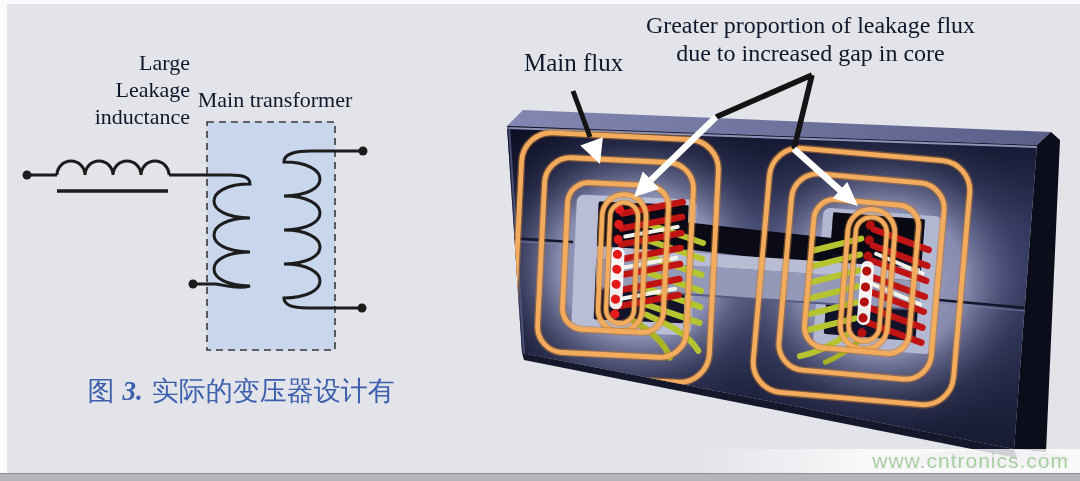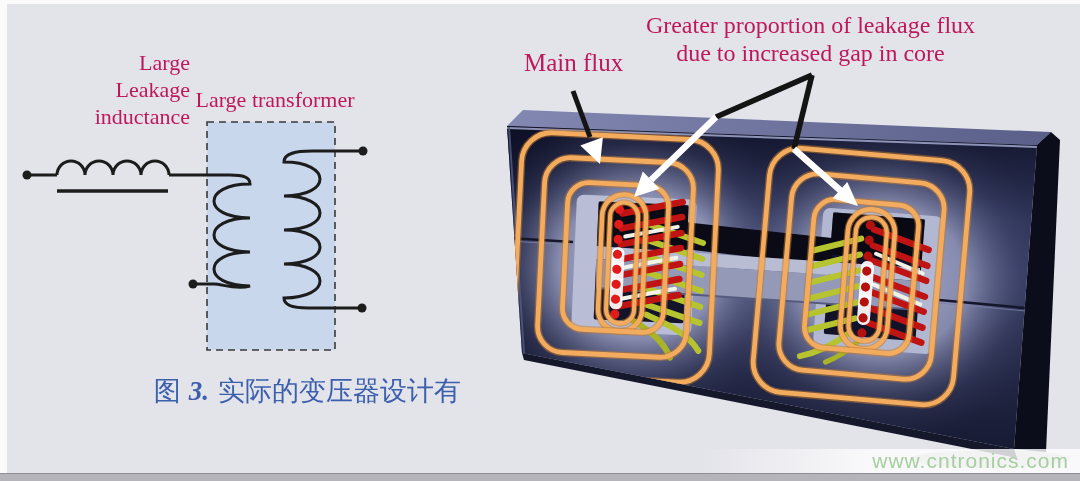--- a/index.html
+++ b/index.html
@@ -4,27 +4,27 @@
 <style>
   html,body{margin:0;padding:0;background:#ffffff;}
   .canvas{position:relative;width:1080px;height:481px;background:#e3e3ea;overflow:hidden;
           font-family:"Liberation Serif", serif;}
   .border-top{position:absolute;left:0;top:0;width:1080px;height:4px;background:#fbfbfb;}
   .border-left{position:absolute;left:0;top:0;width:7px;height:473px;background:#fbfbfb;}
   .bottom-bar{position:absolute;left:0;top:473px;width:1080px;height:8px;background:#b4b4ba;border-top:1px solid #8e8e96;}
   .wm-band{position:absolute;left:700px;top:449px;width:380px;height:25px;
            background:linear-gradient(90deg, rgba(255,255,255,0), rgba(255,255,255,0.8) 45%);}
   .gfx{position:absolute;left:0;top:0;}
-  .lbl{position:absolute;color:#be185d;white-space:pre-line;text-align:center;line-height:1.22;}
+  .lbl{position:absolute;color:#0f172a;white-space:pre-line;text-align:center;line-height:1.22;}
   .lbl-inductor{left:36px;top:50px;width:154px;font-size:22px;text-align:right;}
   .lbl-ideal{left:180px;top:87px;width:190px;font-size:22px;}
   .lbl-mainflux{left:524px;top:48px;width:160px;font-size:25px;text-align:left;}
   .lbl-leakage{left:593px;top:11px;width:435px;font-size:24px;line-height:1.18;}
   .caption{position:absolute;left:21px;top:374px;width:440px;color:#3b5fad;font-size:27px;
-           line-height:35px;text-align:right;font-family:"Liberation Serif", serif;}
+           line-height:35px;text-align:center;font-family:"Liberation Serif", serif;}
   .caption .fignum{font-weight:bold;font-style:italic;margin:0 9px 0 8px;}
   .watermark{position:absolute;right:11px;top:449px;font-family:"Liberation Sans", sans-serif;
              font-size:21px;color:#a6cf9f;letter-spacing:1px;}
 </style>
 </head>
 <body>
 
 <div class="canvas">
 
   <svg class="gfx" width="1080" height="481" viewBox="0 0 1080 481">
@@ -251,21 +251,21 @@
     <g>
       <line x1="812" y1="75" x2="794" y2="149" stroke="#141414" stroke-width="5.5"></line>
       <line x1="794" y1="149" x2="841" y2="191" stroke="#ffffff" stroke-width="6.5"></line>
       <polygon points="858,206 832.7,198.3 847.3,181.9" fill="#ffffff"></polygon>
     </g>
   </svg>
 
   <div class="lbl lbl-inductor">Large
 Leakage
 inductance</div>
-  <div class="lbl lbl-ideal">Large transformer</div>
+  <div class="lbl lbl-ideal">Main transformer</div>
   <div class="lbl lbl-mainflux">Main flux</div>
   <div class="lbl lbl-leakage">Greater proportion of leakage flux
 due to increased gap in core</div>
 
   <div class="caption">
     <div><span>图</span><span class="fignum">3.</span><span>实际的变压器设计有</span></div>
   </div>
 
   <div class="wm-band"></div>
   <div class="watermark">www.cntronics.com</div>

